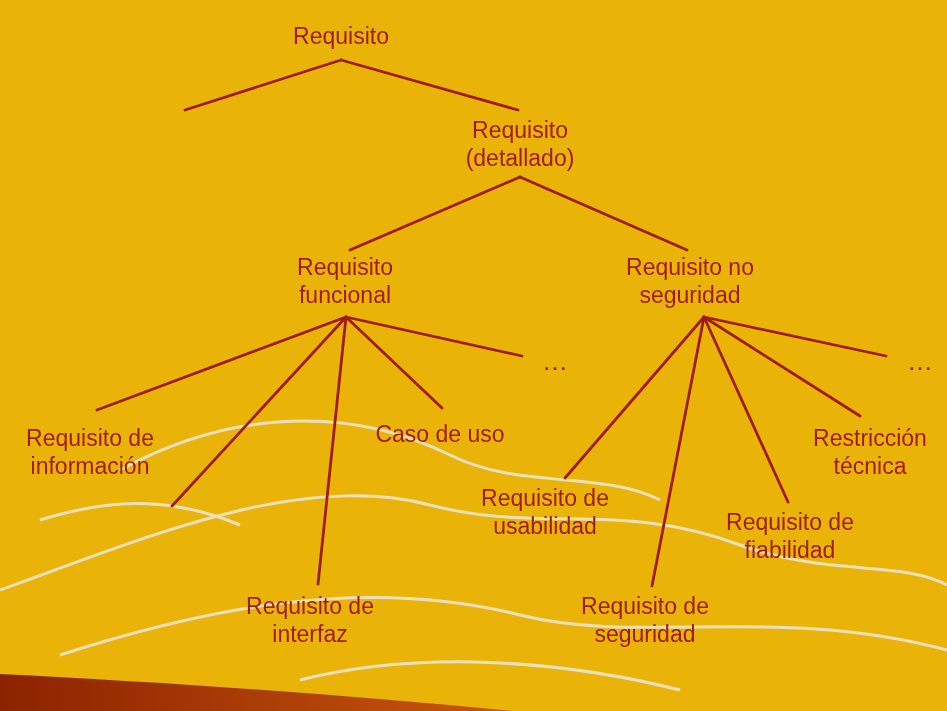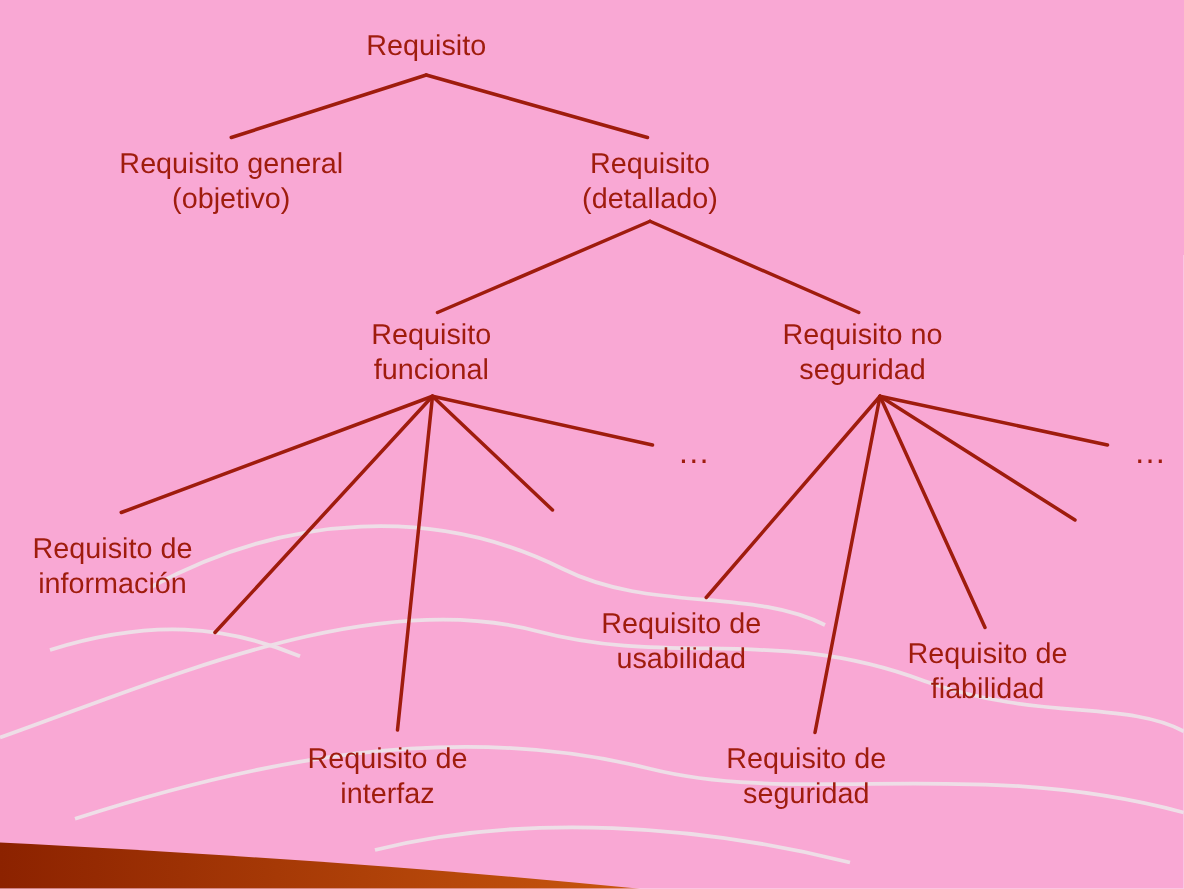--- a/index.html
+++ b/index.html
@@ -6,21 +6,21 @@
   html, body { width: 947px; height: 711px; }
   body {
     font-family: "Liberation Sans", sans-serif;
     background: #ffffff;
     overflow: hidden;
   }
   .slide {
     position: relative;
     width: 947px;
     height: 711px;
-    background: #f9a8d4;
+    background: #eab308;
     overflow: hidden;
   }
   .layer { position: absolute; inset: 0; width: 947px; height: 711px; }
   svg.layer { display: block; }
   .node {
     position: absolute;
     transform: translateX(-50%);
     color: var(--accent, #9f1c0d);
     font-size: 23px;
     line-height: 1.22;
@@ -82,37 +82,38 @@
       <line class="edge" x1="704" y1="317" x2="788" y2="502"></line>
       <line class="edge" x1="704" y1="317" x2="860" y2="416"></line>
       <line class="edge" x1="704" y1="317" x2="886" y2="356"></line>
     </g>
 
     <path d="M0,674 C160,682 340,694 512,711 L0,711 Z" fill="url(#swooshGrad)"></path>
   </svg>
 
   <div class="layer">
     <div class="node" style="left:341px; top:22px">Requisito</div>
-    <div class="node" style="left:185px; top:116px">Requisito general
-(objetivo)</div>
     <div class="node" style="left:520px; top:116px">Requisito
 (detallado)</div>
     <div class="node" style="left:345px; top:253px">Requisito
 funcional</div>
     <div class="node" style="left:690px; top:253px">Requisito no
 seguridad</div>
 
     <div class="node" style="left:90px;  top:424px">Requisito de
 información</div>
     <div class="node" style="left:310px; top:592px">Requisito de
 interfaz</div>
+    <div class="node" style="left:440px; top:420px">Caso de uso</div>
     <div class="node ellipsis" style="left:556px; top:348px">…</div>
 
     <div class="node" style="left:545px; top:484px">Requisito de
 usabilidad</div>
     <div class="node" style="left:645px; top:592px">Requisito de
 seguridad</div>
     <div class="node" style="left:790px; top:508px">Requisito de
 fiabilidad</div>
+    <div class="node" style="left:870px; top:424px">Restricción
+técnica</div>
     <div class="node ellipsis" style="left:921px; top:348px">…</div>
   </div>
 
 </div>
 
 </body></html>

